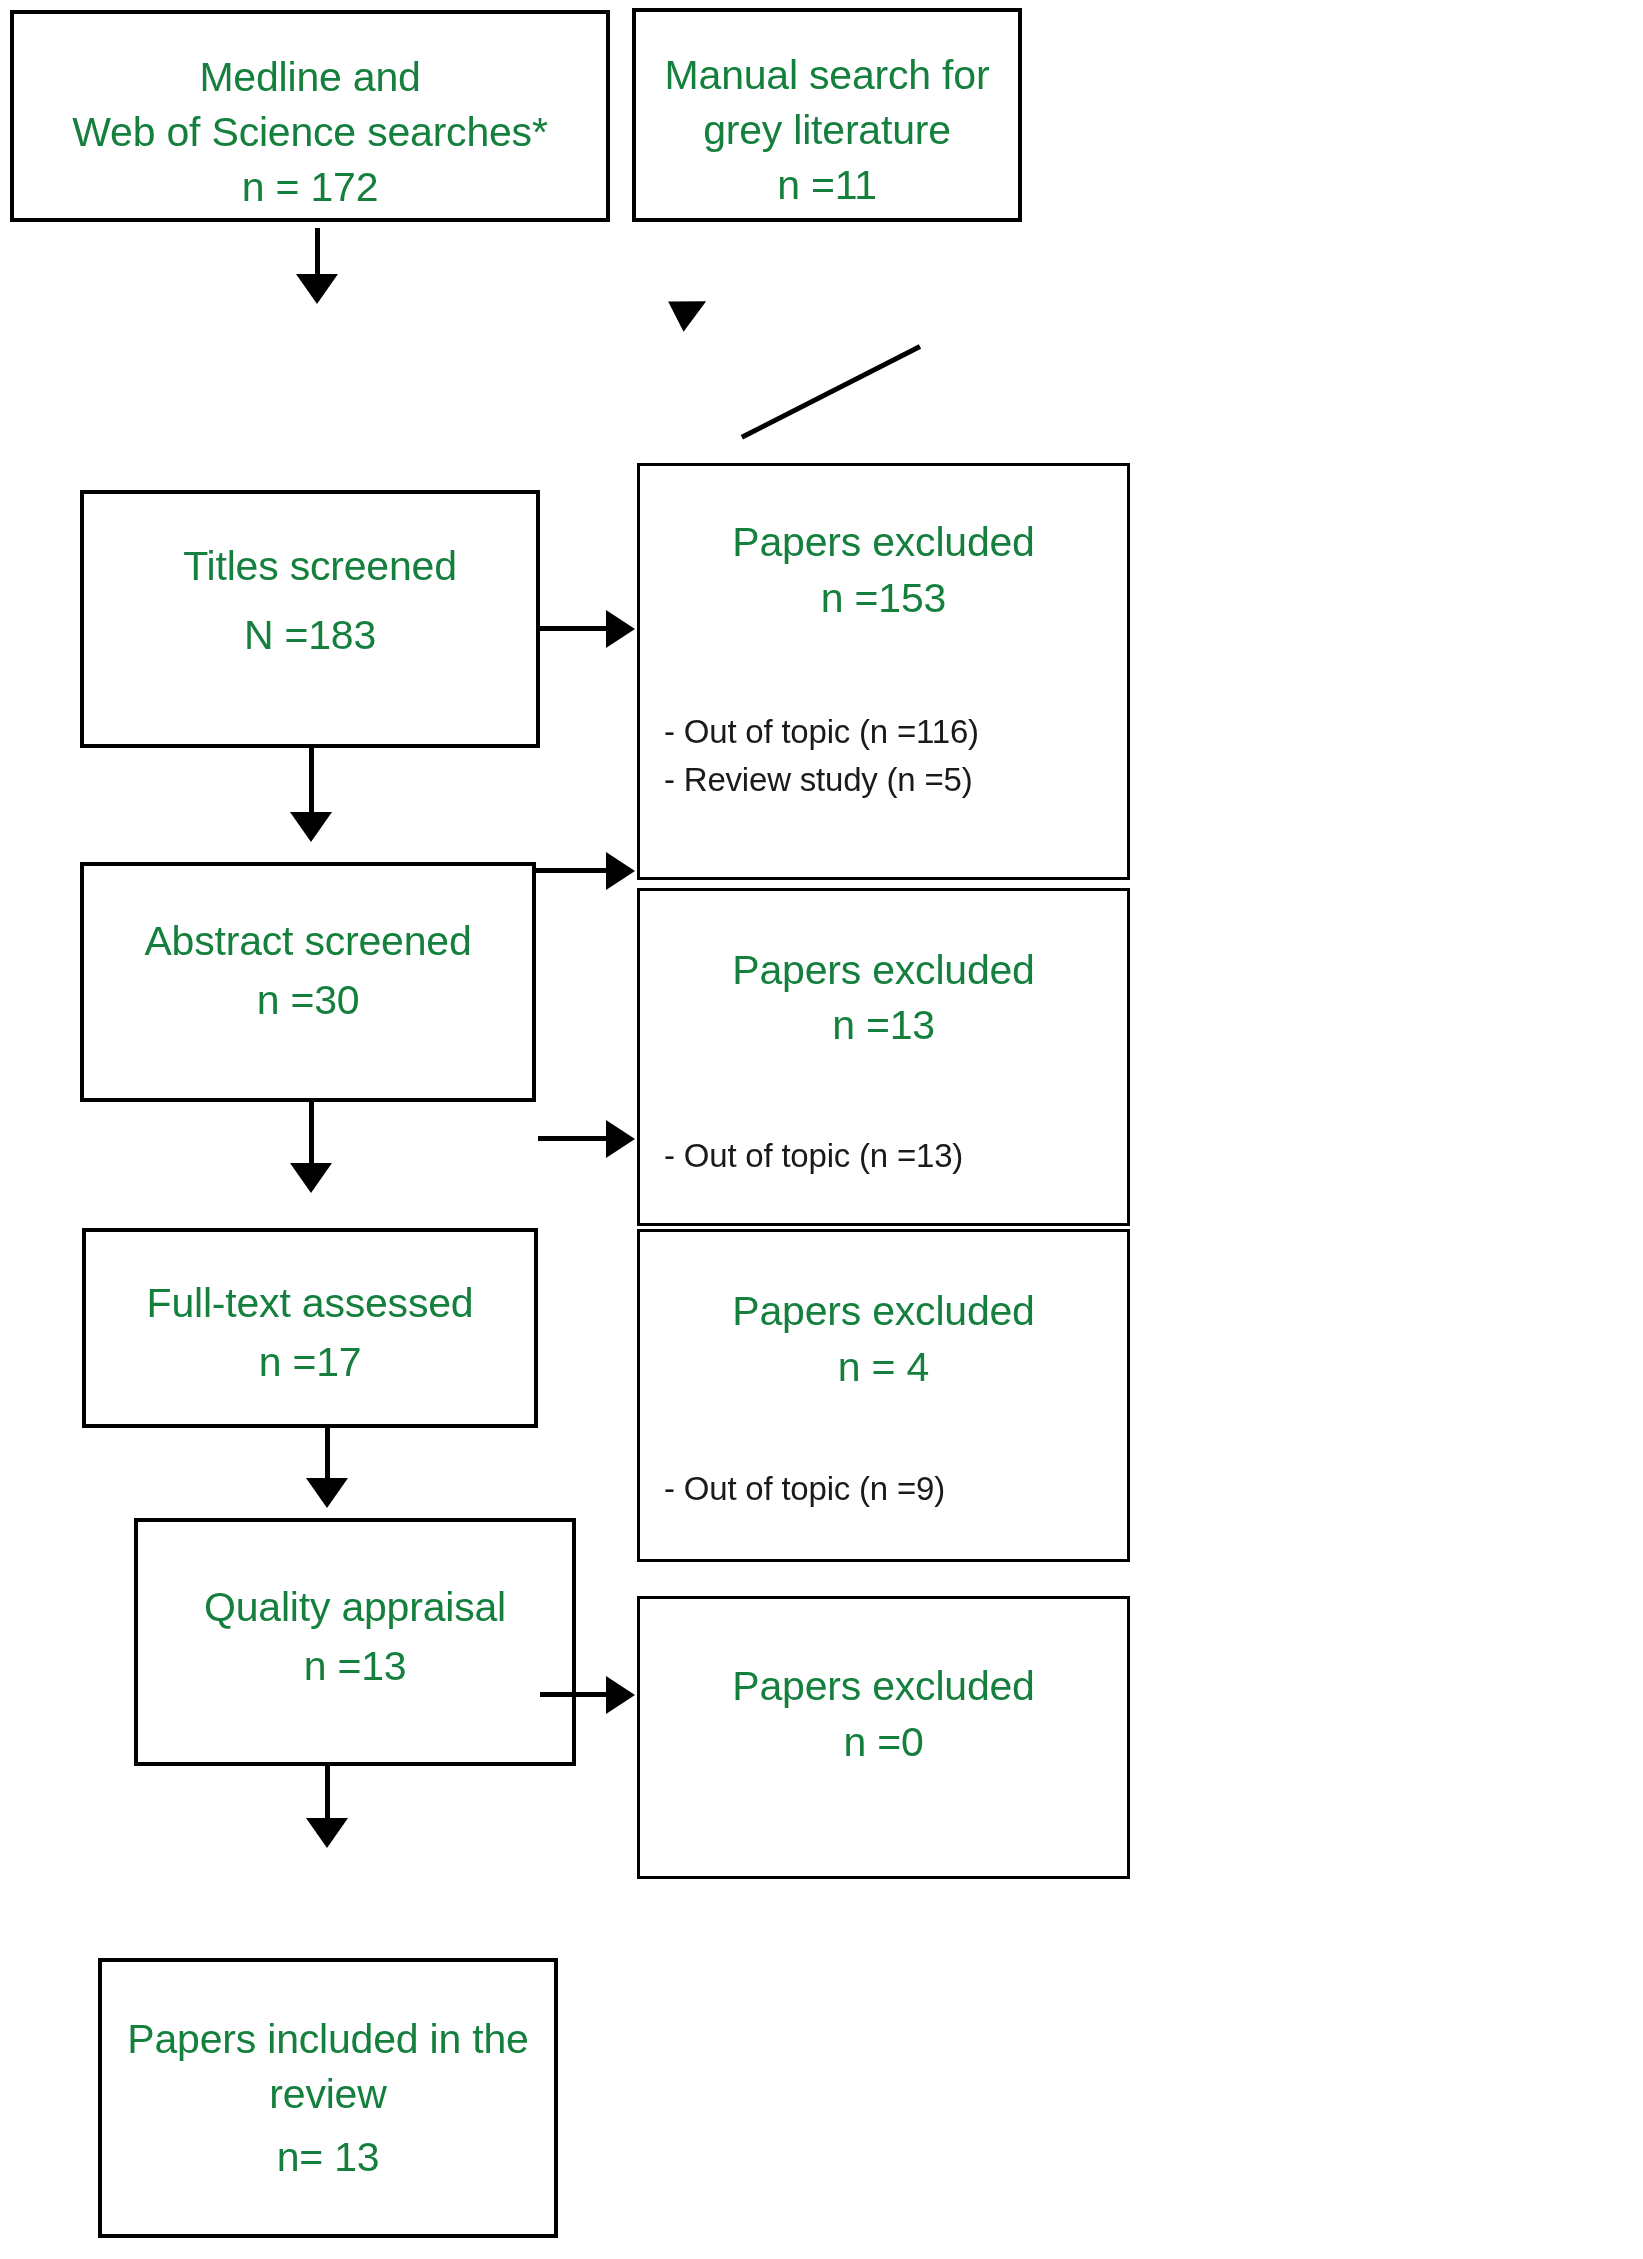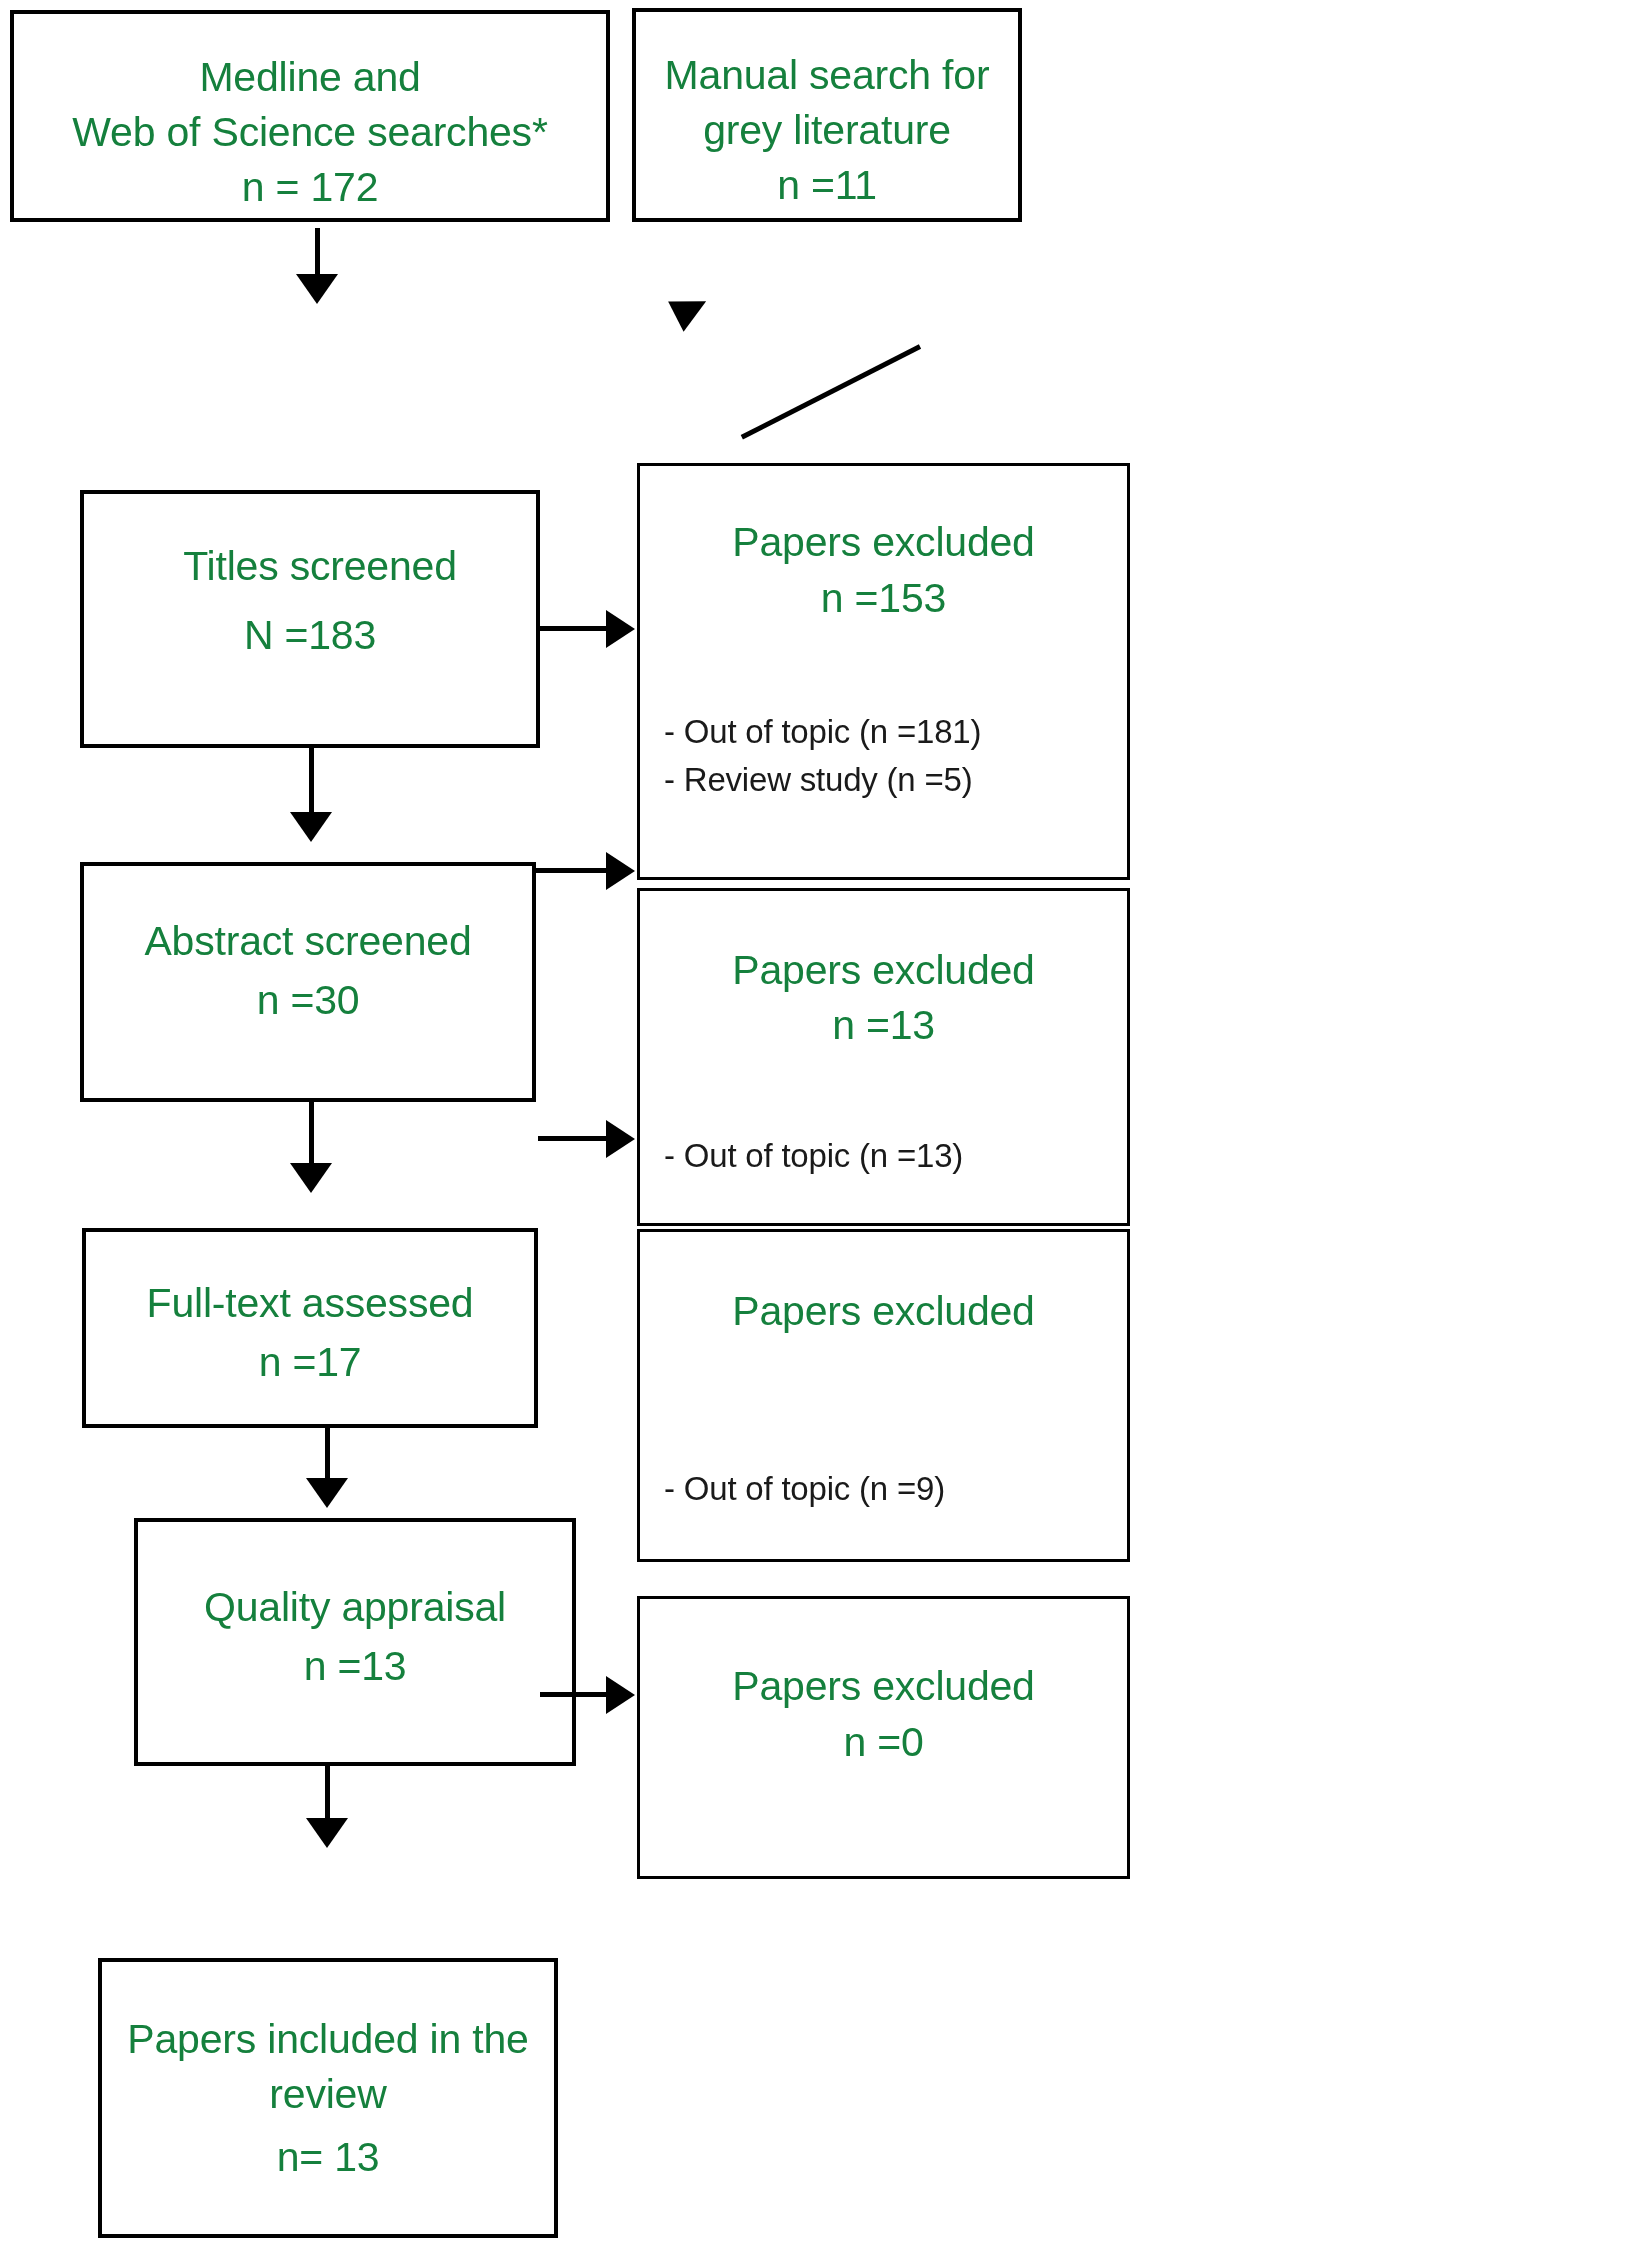--- a/index.html
+++ b/index.html
@@ -48,21 +48,21 @@
   </div>
 
   <div class="box" style="left:80px;top:490px;width:460px;height:258px;">
     <div class="txt" style="top:45px;padding-left:20px;">Titles screened</div>
     <div class="txt" style="top:114px;">N =183</div>
   </div>
 
   <div class="box thin" style="left:637px;top:463px;width:493px;height:417px;">
     <div class="txt" style="top:49px;">Papers excluded</div>
     <div class="txt" style="top:105px;">n =153</div>
-    <div class="sub" style="left:24px;top:241px;">- Out of topic (n =181)</div>
+    <div class="sub" style="left:24px;top:241px;">- Out of topic (n =116)</div>
     <div class="sub" style="left:24px;top:289px;">- Review study (n =5)</div>
   </div>
 
   <div class="hline" style="left:540px;top:626px;width:70px;"></div>
   <div class="arrowright" style="left:606px;top:610px;"></div>
 
   <div class="vline" style="left:309px;top:748px;height:72px;"></div>
   <div class="arrowdown" style="left:290px;top:812px;"></div>
 
   <div class="box" style="left:80px;top:862px;width:456px;height:240px;">
@@ -82,20 +82,21 @@
   <div class="vline" style="left:309px;top:1102px;height:70px;"></div>
   <div class="arrowdown" style="left:290px;top:1163px;"></div>
 
   <div class="box" style="left:82px;top:1228px;width:456px;height:200px;">
     <div class="txt" style="top:44px;">Full-text assessed</div>
     <div class="txt" style="top:103px;">n =17</div>
   </div>
 
   <div class="box thin" style="left:637px;top:1229px;width:493px;height:333px;">
     <div class="txt" style="top:52px;">Papers excluded</div>
+    <div class="txt" style="top:108px;">n = 4</div>
     <div class="sub" style="left:24px;top:232px;">- Out of topic (n =9)</div>
   </div>
 
   <div class="hline" style="left:538px;top:1136px;width:72px;"></div>
   <div class="arrowright" style="left:606px;top:1120px;"></div>
 
   <div class="vline" style="left:325px;top:1428px;height:60px;"></div>
   <div class="arrowdown" style="left:306px;top:1478px;"></div>
 
   <div class="box" style="left:98px;top:1518px;width:442px;height:248px;margin-left:36px;">

